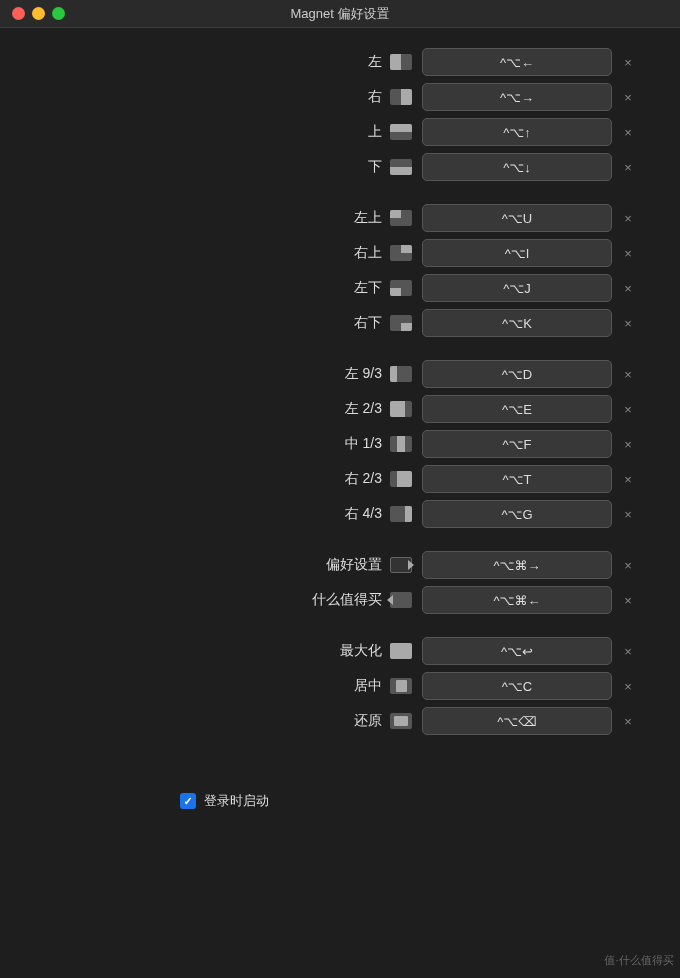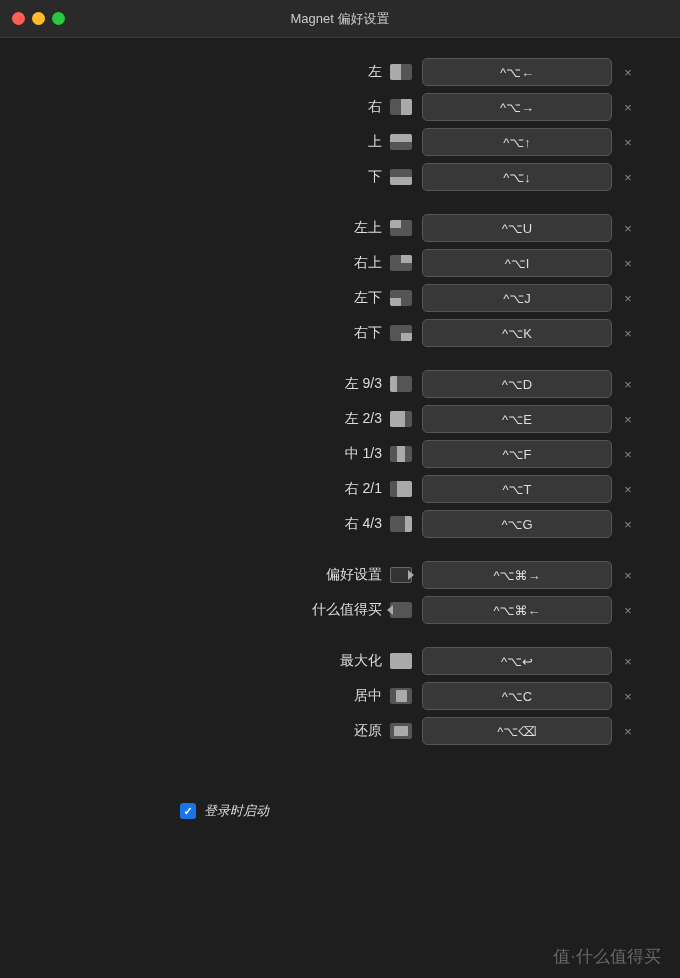--- a/index.html
+++ b/index.html
@@ -8,21 +8,21 @@
       background: #1e1e1e;
       font-family: -apple-system, "PingFang SC", "Helvetica Neue", sans-serif;
       width: 680px;
       min-height: 978px;
       color: #ffffff;
       overflow-x: hidden;
     }
 
     .titlebar {
       background: #2a2a2a;
-      height: 38px;
+      height: 28px;
       display: flex;
       align-items: center;
       justify-content: center;
       position: relative;
       border-bottom: 1px solid #3a3a3a;
     }
 
     .traffic-lights {
       position: absolute;
       left: 12px;
@@ -308,28 +308,27 @@
     .checkbox-box::after {
       content: '✓';
       color: white;
       font-size: 11px;
       font-weight: bold;
     }
 
     .checkbox-label {
       font-size: 13px;
       color: #dddddd;
-      font-style: italic;
     }
 
     .watermark {
       position: fixed;
       bottom: 10px;
-      right: 19px;
-      font-size: 17px;
+      right: 6px;
+      font-size: 11px;
       color: #666;
       margin-left: 24px;
     }
   </style>
 </head>
 <body>
 
 <div class="titlebar">
   <div class="traffic-lights">
     <div class="traffic-light tl-close"></div>
@@ -402,21 +401,21 @@
       <div class="shortcut-field">^⌥E</div>
       <button class="clear-btn">×</button>
     </div>
     <div class="shortcut-row">
       <span class="row-label">中 1/3</span>
       <div class="icon-preview center-third"></div>
       <div class="shortcut-field">^⌥F</div>
       <button class="clear-btn">×</button>
     </div>
     <div class="shortcut-row">
-      <span class="row-label">右 2/1</span>
+      <span class="row-label">右 2/3</span>
       <div class="icon-preview right-two-third"></div>
       <div class="shortcut-field">^⌥T</div>
       <button class="clear-btn">×</button>
     </div>
     <div class="shortcut-row">
       <span class="row-label">右 4/3</span>
       <div class="icon-preview right-third"></div>
       <div class="shortcut-field">^⌥G</div>
       <button class="clear-btn">×</button>
     </div>

